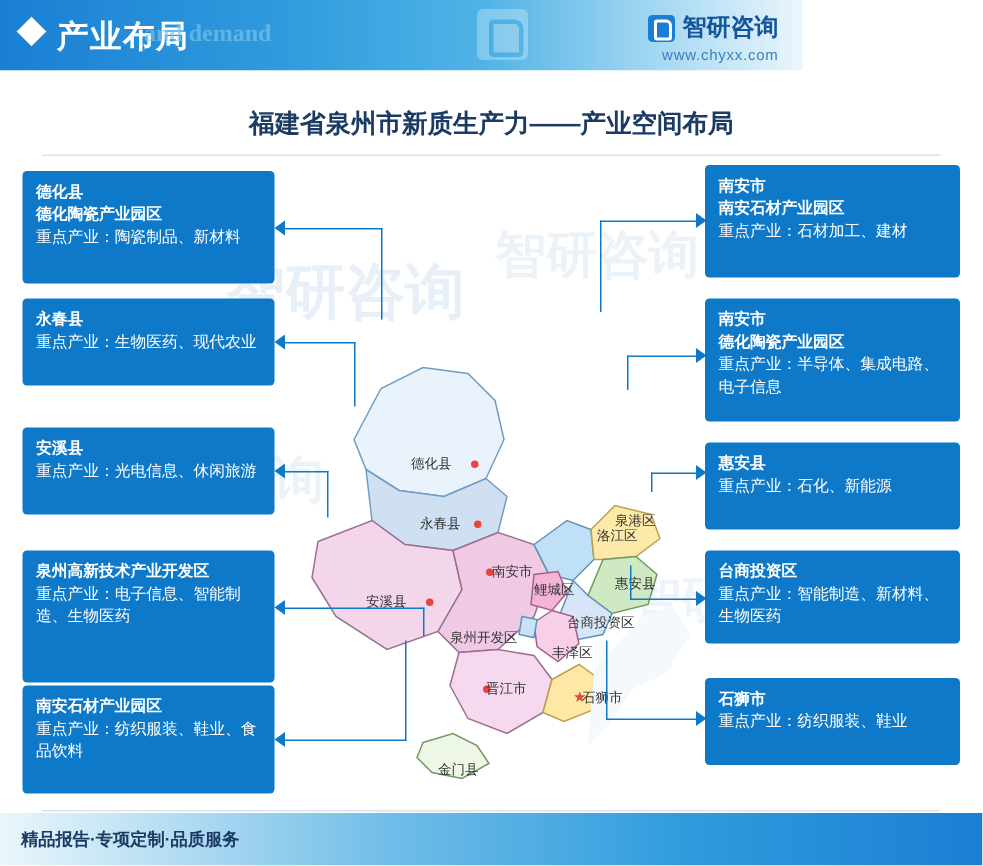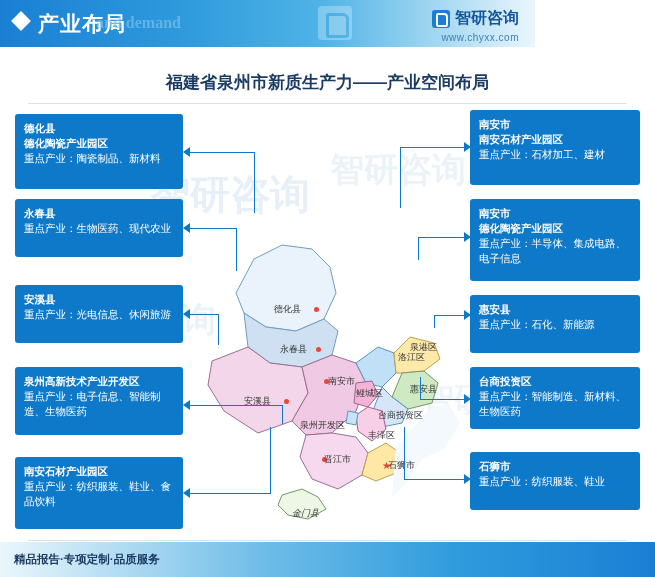--- a/index.html
+++ b/index.html
@@ -193,37 +193,37 @@
     <div class="maplabel" style="left:132px;top:178px;">南安市</div>
     <div class="maplabel" style="left:178px;top:154px;margin-left:24px;">洛江区</div>
     <div class="maplabel" style="left:214px;top:144px;">泉港区</div>
     <div class="maplabel" style="left:214px;top:186px;">惠安县</div>
     <div class="maplabel" style="left:160px;top:190px;">鲤城区</div>
     <div class="maplabel" style="left:182px;top:212px;">台商投资区</div>
     <div class="maplabel" style="left:104px;top:222px;">泉州开发区</div>
     <div class="maplabel" style="left:172px;top:232px;">丰泽区</div>
     <div class="maplabel" style="left:128px;top:256px;">晋江市</div>
     <div class="maplabel" style="left:192px;top:262px;">石狮市</div>
-    <div class="maplabel" style="left:96px;top:310px;font-style:italic;">金门县</div>
+    <div class="maplabel" style="left:96px;top:310px;">金门县</div>
   </div>
 
   <div class="card" style="left:15px;top:67px;width:168px;height:75px;">
     <span class="ttl">德化县</span>
     <span class="ttl">德化陶瓷产业园区</span>
     <span class="sub">重点产业：陶瓷制品、新材料</span>
   </div>
   <div class="card" style="left:15px;top:152px;width:168px;height:58px;">
     <span class="ttl">永春县</span>
     <span class="sub">重点产业：生物医药、现代农业</span>
   </div>
   <div class="card" style="left:15px;top:238px;width:168px;height:58px;">
     <span class="ttl">安溪县</span>
     <span class="sub">重点产业：光电信息、休闲旅游</span>
   </div>
-  <div class="card" style="left:15px;top:320px;width:168px;height:68px;">
+  <div class="card" style="left:15px;top:320px;width:168px;height:88px;">
     <span class="ttl">泉州高新技术产业开发区</span>
     <span class="sub">重点产业：电子信息、智能制造、生物医药</span>
   </div>
   <div class="card" style="left:15px;top:410px;width:168px;height:72px;">
     <span class="ttl">南安石材产业园区</span>
     <span class="sub">重点产业：纺织服装、鞋业、食品饮料</span>
   </div>
 
   <div class="card" style="left:470px;top:63px;width:170px;height:75px;">
     <span class="ttl">南安市</span>

